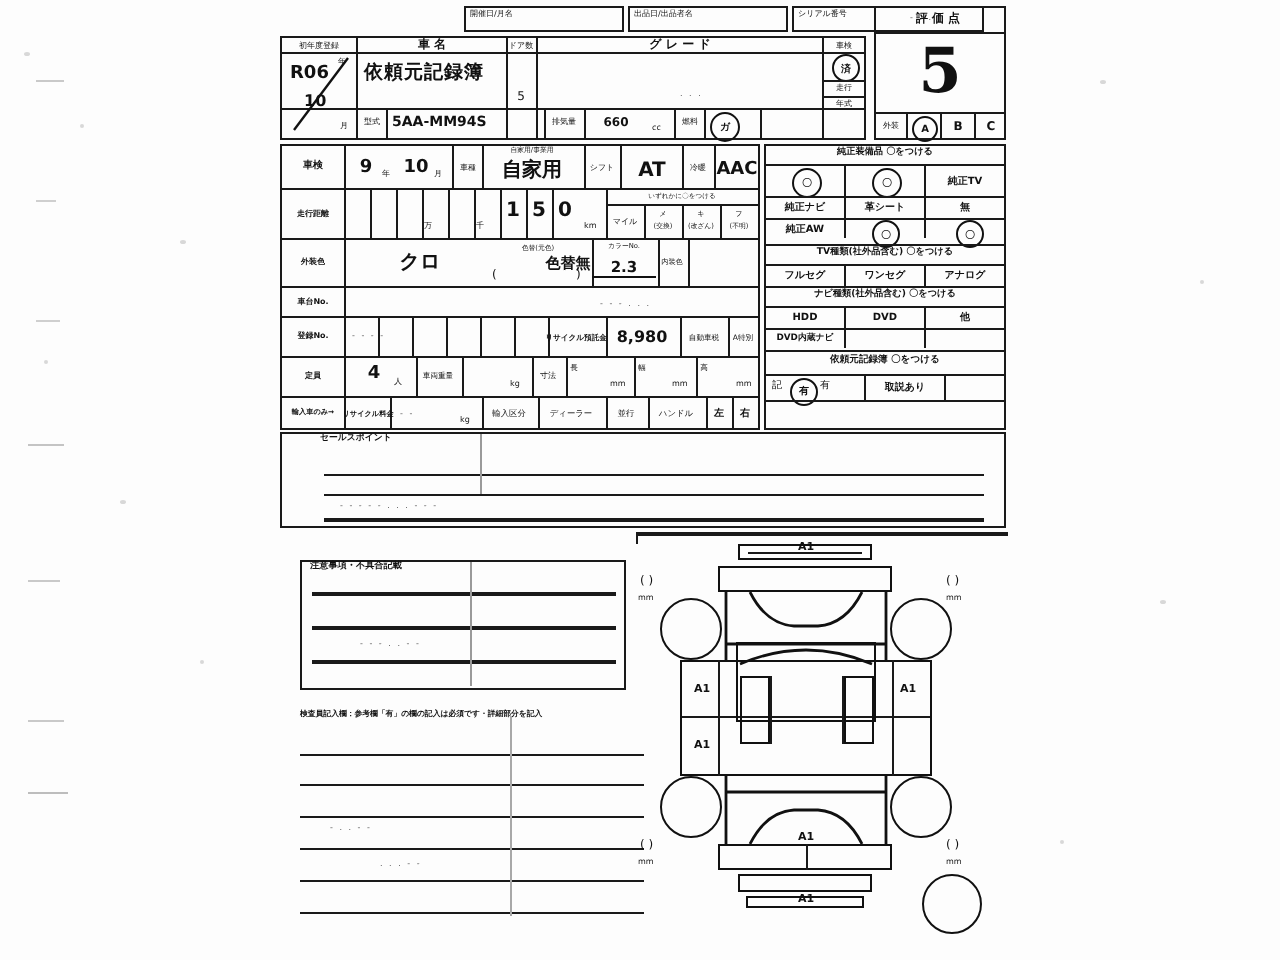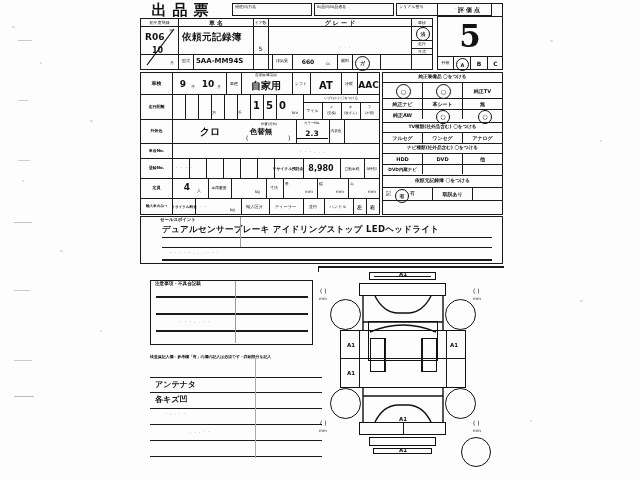--- a/index.html
+++ b/index.html
@@ -67,21 +67,20 @@
   <div class="noise ab" style="left:530px;top:420px;width:2px;height:2px;"></div>
 
   <div class="ab" style="left:18px;top:40px;width:14px;height:1px;background:#c9c9c9;"></div>
   <div class="ab" style="left:18px;top:100px;width:10px;height:1px;background:#cfcfcf;"></div>
   <div class="ab" style="left:18px;top:160px;width:12px;height:1px;background:#cfcfcf;"></div>
   <div class="ab" style="left:14px;top:222px;width:18px;height:1px;background:#c4c4c4;"></div>
   <div class="ab" style="left:14px;top:290px;width:16px;height:1px;background:#c9c9c9;"></div>
   <div class="ab" style="left:14px;top:360px;width:18px;height:1px;background:#c9c9c9;"></div>
   <div class="ab" style="left:14px;top:396px;width:20px;height:1px;background:#bdbdbd;"></div>
 
-  <div class="t title ctr" style="left:140px;top:2px;width:86px;height:16px;">出品票</div>
 
   <div class="bx" style="left:232px;top:3px;width:80px;height:13px;"></div>
   <div class="t tiny lft" style="left:235px;top:4.5px;width:62px;height:5px;">開催日/月名</div>
   <div class="t xs lft" style="left:235px;top:9.5px;width:72px;height:6px;"></div>
 
   <div class="bx" style="left:314px;top:3px;width:80px;height:13px;"></div>
   <div class="t tiny lft" style="left:317px;top:4.5px;width:62px;height:5px;">出品日/出品者名</div>
   <div class="t xs lft" style="left:317px;top:9.5px;width:72px;height:6px;"></div>
 
   <div class="bx" style="left:396px;top:3px;width:96px;height:13px;"></div>
@@ -212,21 +211,21 @@
   <div class="t tiny ctr" style="left:303px;top:108px;width:19px;height:6px;">マイル</div>
   <div class="t ctr" style="left:322px;top:105px;width:19px;height:5px;font-size:3.6px;">メ</div>
   <div class="t ctr" style="left:322px;top:111px;width:19px;height:5px;font-size:3.4px;">(交換)</div>
   <div class="t ctr" style="left:341px;top:105px;width:19px;height:5px;font-size:3.6px;">キ</div>
   <div class="t ctr" style="left:341px;top:111px;width:19px;height:5px;font-size:3.4px;">(改ざん)</div>
   <div class="t ctr" style="left:360px;top:105px;width:19px;height:5px;font-size:3.6px;">フ</div>
   <div class="t ctr" style="left:360px;top:111px;width:19px;height:5px;font-size:3.4px;">(不明)</div>
 
   <div class="t b ctr" style="left:180px;top:126px;width:60px;height:12px;font-size:10px;">クロ</div>
   <div class="t ctr" style="left:244px;top:122px;width:50px;height:5px;font-size:3.4px;">色替(元色)</div>
-  <div class="t b ctr" style="left:236px;top:127px;width:50px;height:10px;font-size:7.5px;text-align:right;">色替無</div>
+  <div class="t b ctr" style="left:259px;top:127px;width:50px;height:10px;font-size:7.5px;text-align:right;">色替無</div>
   <div class="t sm" style="left:246px;top:135px;width:6px;height:6px;">(</div>
   <div class="t sm" style="left:288px;top:135px;width:6px;height:6px;">)</div>
   <div class="ln" style="left:296px;top:120px;width:1px;height:23px;"></div>
   <div class="t ctr" style="left:296px;top:121.5px;width:32px;height:5px;font-size:3.4px;">カラーNo.</div>
   <div class="t b ctr ul" style="left:296px;top:129px;width:32px;height:10px;font-size:7.5px;">2.3</div>
   <div class="ln" style="left:329px;top:120px;width:1px;height:23px;"></div>
   <div class="t ctr" style="left:329px;top:127px;width:14px;height:9px;font-size:3.6px;line-height:4.5px;">内装色</div>
   <div class="ln" style="left:344px;top:120px;width:1px;height:23px;"></div>
 
   <div class="t xs" style="left:178px;top:147px;width:120px;height:8px;"></div>
@@ -330,40 +329,37 @@
   <div class="ln" style="left:432px;top:188px;width:1px;height:12px;"></div>
   <div class="ln" style="left:472px;top:188px;width:1px;height:12px;"></div>
   <div class="t xs" style="left:386px;top:191px;width:8px;height:7px;">記</div>
   <div class="circ" style="left:395px;top:188.5px;width:12px;height:12px;">有</div>
   <div class="t xs" style="left:410px;top:191px;width:10px;height:7px;">有</div>
   <div class="t xs ctr b" style="left:433px;top:191px;width:39px;height:7px;">取説あり</div>
   <div class="ln" style="left:383px;top:200px;width:119px;height:1px;"></div>
 
   <div class="bx" style="left:140px;top:216px;width:363px;height:48px;"></div>
   <div class="t b" style="left:160px;top:218px;width:80px;height:7px;font-size:4.4px;">セールスポイント</div>
-  <div class="t b" style="left:162px;top:225px;width:330px;height:11px;font-size:8.5px;letter-spacing:0.3px;">デュアルセンサーブレーキ  アイドリングストップ  LEDヘッドライト</div>
   <div class="ln" style="left:162px;top:237px;width:330px;height:1.4px;"></div>
   <div class="ln" style="left:162px;top:247px;width:330px;height:1.2px;"></div>
   <div class="ln" style="left:162px;top:259px;width:330px;height:1.6px;"></div>
   <div class="ln" style="left:240px;top:217px;width:1px;height:30px;background:#9a9a9a;"></div>
   <div class="t tiny dot" style="left:170px;top:251px;">- - - - -   . . .  - - -</div>
 
   <div class="bx" style="left:150px;top:280px;width:163px;height:65px;"></div>
   <div class="t b" style="left:155px;top:282px;width:120px;height:7px;font-size:4.6px;">注意事項・不具合記載</div>
   <div class="ln" style="left:156px;top:296px;width:152px;height:1.6px;"></div>
   <div class="ln" style="left:156px;top:313px;width:152px;height:1.6px;"></div>
   <div class="ln" style="left:156px;top:330px;width:152px;height:1.8px;"></div>
   <div class="ln" style="left:235px;top:281px;width:1px;height:62px;background:#9a9a9a;"></div>
   <div class="t tiny dot" style="left:180px;top:320px;">- - -   . .  - -</div>
 
   <div class="t b" style="left:150px;top:355px;width:170px;height:7px;font-size:3.9px;">検査員記入欄：参考欄「有」の欄の記入は必須です・詳細部分を記入</div>
   <div class="ln" style="left:150px;top:377px;width:172px;height:1.4px;"></div>
-  <div class="t b" style="left:155px;top:381px;width:150px;height:10px;font-size:8px;">アンテナタ</div>
   <div class="ln" style="left:150px;top:392px;width:172px;height:1.4px;"></div>
-  <div class="t b" style="left:155px;top:396px;width:150px;height:10px;font-size:8px;">各キズ凹</div>
   <div class="ln" style="left:150px;top:408px;width:172px;height:1.4px;"></div>
   <div class="ln" style="left:150px;top:424px;width:172px;height:1.4px;"></div>
   <div class="ln" style="left:150px;top:440px;width:172px;height:1.4px;"></div>
   <div class="ln" style="left:150px;top:456px;width:172px;height:1.4px;"></div>
   <div class="ln" style="left:255px;top:358px;width:1px;height:100px;background:#a8a8a8;"></div>
   <div class="t tiny dot" style="left:165px;top:412px;">-   .  .    - -</div>
   <div class="t tiny dot" style="left:190px;top:430px;">. . .   - -</div>
 
   <div class="dg" style="left:369px;top:272px;width:67px;height:8px;"></div>
   <div class="ln" style="left:374px;top:276px;width:57px;height:1.4px;"></div>

